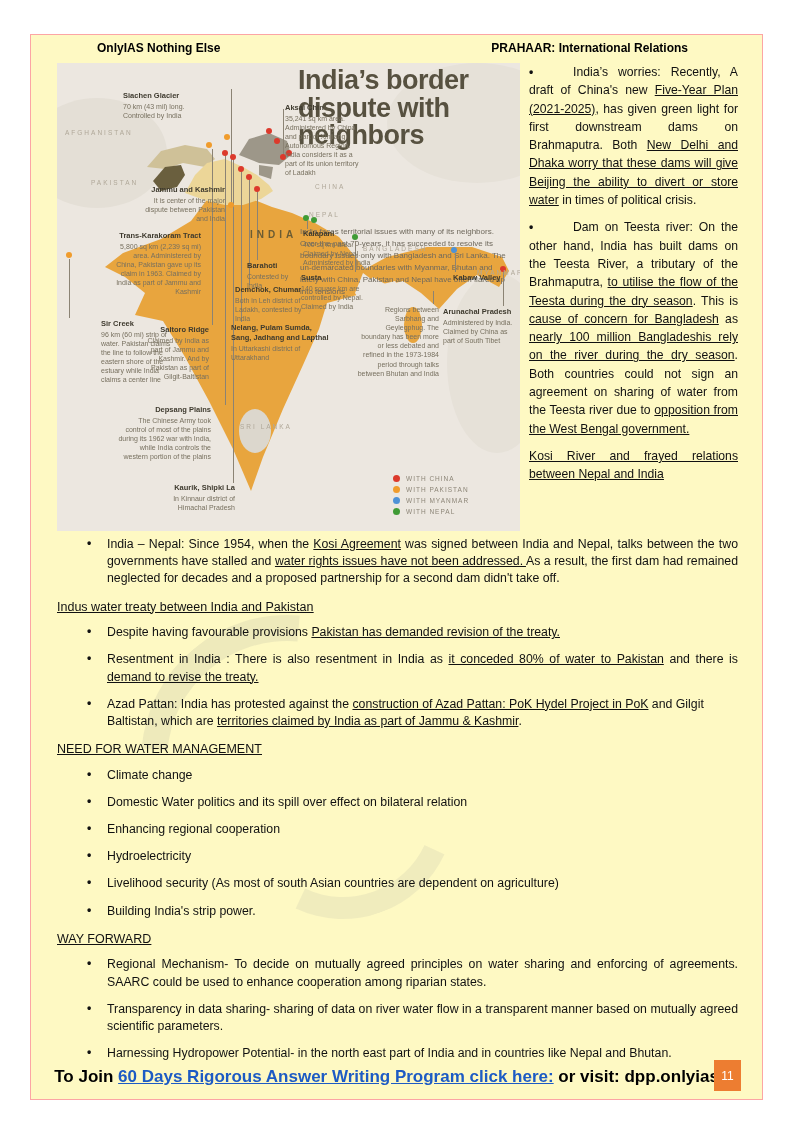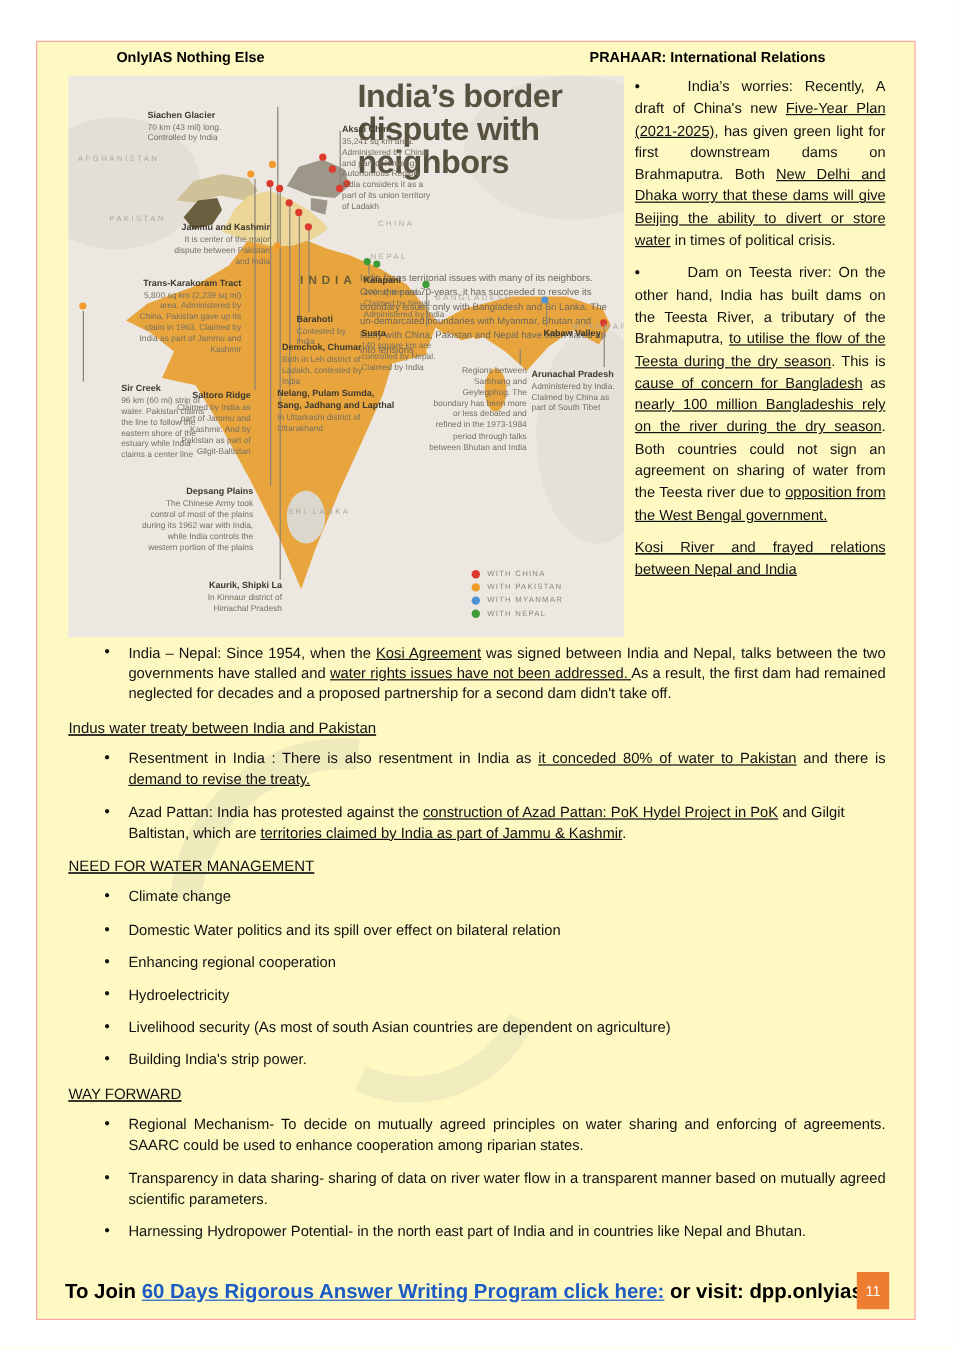--- a/index.html
+++ b/index.html
@@ -226,20 +226,21 @@
       <div class="rcol" id="right-col">
           <div class="bullet justify"><span class="b">India’s worries</span><span>: Recently, A draft of China's new </span><span class="u">Five-Year Plan (2021-2025)</span><span>, has given green light for first downstream dams on Brahmaputra. Both </span><span class="u">New Delhi and Dhaka worry that these dams will give Beijing the ability to divert or store water</span><span> in times of political crisis.</span></div>
           <div class="bullet justify"><span class="b">Dam on Teesta river</span><span>: On the other hand, India has built dams on the Teesta River, a tributary of the Brahmaputra, </span><span class="u">to utilise the flow of the Teesta during the dry season</span><span>. This is </span><span class="u">cause of concern for Bangladesh</span><span> as </span><span class="u">nearly 100 million Bangladeshis rely on the river during the dry season</span><span>. Both countries could not sign an agreement on sharing of water from the Teesta river due to </span><span class="u">opposition from the West Bengal government.</span></div>
           <div class="heading justify"><span><span class="b u">Kosi River and frayed relations between Nepal and India</span></span></div>
         </div>
     </div>
 
     <div class="main" id="main-col">
         <div class="bullet justify"><span class="b">India – Nepal</span><span>: Since 1954, when the </span><span class="u">Kosi Agreement</span><span> was signed between India and Nepal, talks between the two governments have stalled and </span><span class="u">water rights issues have not been addressed. </span><span>As a result, the first dam had remained neglected for decades and a proposed partnership for a second dam didn't take off.</span></div>
         <div class="heading"><span><span class="b u">Indus water treaty between India and Pakistan</span></span></div>
+        <div class="bullet"><span>Despite having favourable provisions </span><span class="u">Pakistan has demanded revision of the treaty.</span></div>
         <div class="bullet justify"><span class="b">Resentment in India</span><span> : There is also resentment in India as </span><span class="u">it conceded 80% of water to Pakistan</span><span> and there is </span><span class="u">demand to revise the treaty.</span></div>
         <div class="bullet"><span class="b">Azad Pattan</span><span class="b">: </span><span class="b">I</span><span>ndia has protested against the </span><span class="u">construction of Azad Pattan: PoK Hydel Project in PoK</span><span> and Gilgit Baltistan, which are </span><span class="u">territories claimed by India as part of Jammu &amp; Kashmir</span><span>.</span></div>
         <div class="heading"><span><span class="b u">NEED FOR WATER MANAGEMENT</span></span></div>
         <div class="bullet"><span>Climate change</span></div>
         <div class="bullet"><span>Domestic Water politics and its spill over effect on bilateral relation</span></div>
         <div class="bullet"><span>Enhancing regional cooperation</span></div>
         <div class="bullet"><span>Hydroelectricity</span></div>
         <div class="bullet"><span>Livelihood security (As most of south Asian countries are dependent on agriculture)</span></div>
         <div class="bullet"><span>Building India's strip power.</span></div>
         <div class="heading"><span><span class="b u">WAY FORWARD</span></span></div>

